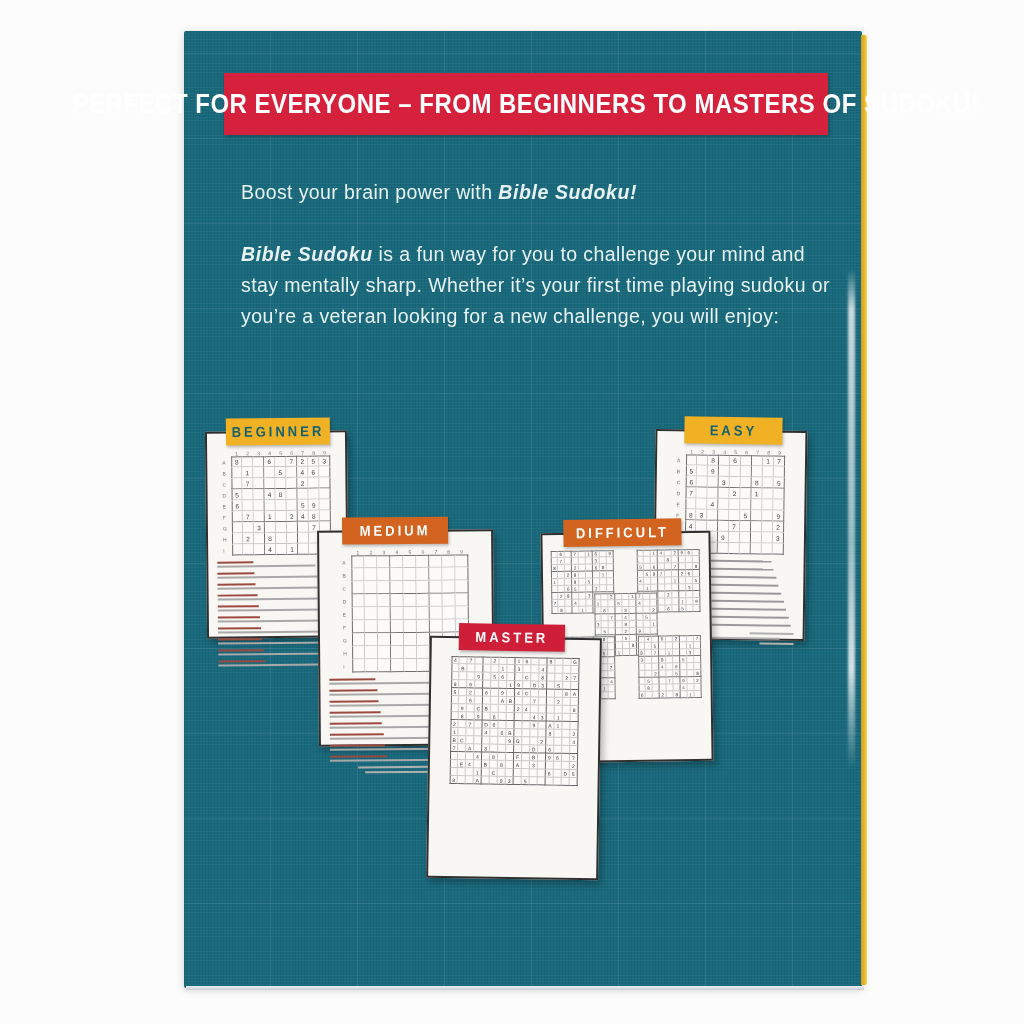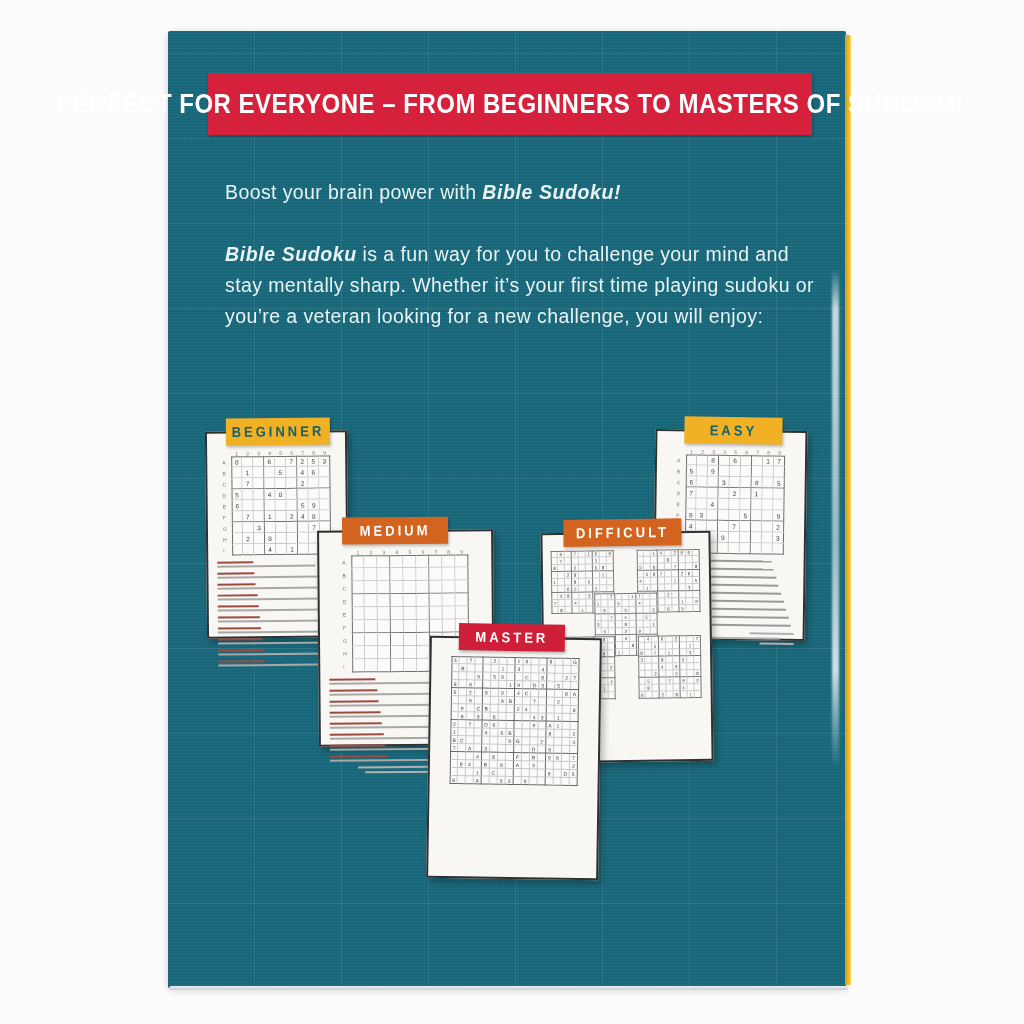--- a/index.html
+++ b/index.html
@@ -1,19 +1,19 @@
 <!DOCTYPE html>
 <html><head>
 <meta charset="utf-8">
 <style>
   html,body{margin:0;padding:0;width:1024px;height:1024px;background:#fcfcfc;
     font-family:"Liberation Sans",sans-serif;overflow:hidden;position:relative;}
 
   
-  #book{position:absolute;left:168px;top:31px;width:684px;height:959px;}
+  #book{position:absolute;left:184px;top:31px;width:684px;height:959px;}
   #cover{position:absolute;left:0;top:0;width:678px;height:957px;background:#19697c;
     border-radius:2px;box-shadow:0 2px 8px rgba(0,0,0,.18);
     background-image:
       repeating-linear-gradient(0deg, rgba(255,255,255,.035) 0 1px, transparent 1px 3px),
       repeating-linear-gradient(90deg, rgba(0,0,0,.05) 0 1px, transparent 1px 3px),
       repeating-linear-gradient(0deg, transparent 0 84px, rgba(255,255,255,.08) 84px 85px),
       repeating-linear-gradient(90deg, transparent 0 86px, rgba(255,255,255,.08) 86px 87px);}
   #page-edge{position:absolute;left:677px;top:4px;width:6px;height:950px;
     background:linear-gradient(90deg,#caa12a,#edb71f 60%,#f5d96d);border-radius:0 2px 2px 0;}
   #bottom-edge{position:absolute;left:2px;top:955px;width:678px;height:4px;

